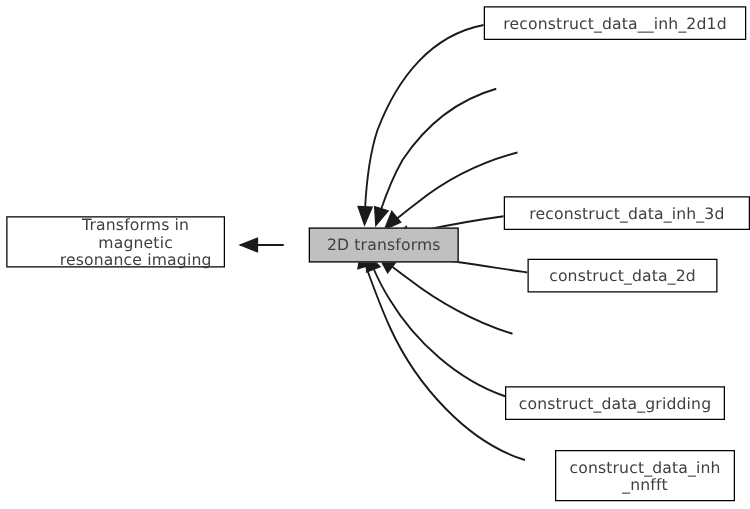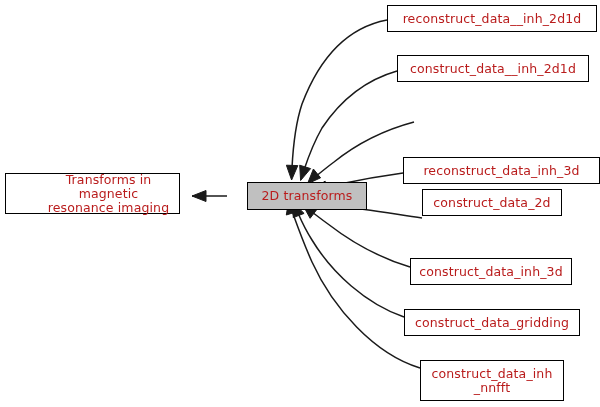--- a/index.html
+++ b/index.html
@@ -22,21 +22,21 @@
     top: 0;
     width: 600px;
     height: 407px;
     pointer-events: none;
   }
   .node {
     position: absolute;
     box-sizing: border-box;
     border: 1px solid #000000;
     background: #ffffff;
-    color: #b91c1c;
+    color: #404040;
     display: flex;
     align-items: center;
     justify-content: center;
     text-align: center;
     font-size: 12.5px;
     line-height: 1.12;
     letter-spacing: 0.01em;
     white-space: pre-line;
     z-index: 2;
   }
@@ -107,33 +107,27 @@
 resonance imaging</span>
   </div>
 
   <div class="node center" id="node-center" style="left: 227px; top: 182px; width: 120px; height: 28px; background: rgb(192, 192, 192); margin-left: 20px;">
     <span class="node-label">2D transforms</span>
   </div>
 
   <div class="node" id="caller-0" style="left: 387px; top: 5px; width: 210px; height: 27px; background: rgb(255, 255, 255);">
     <span class="node-label">reconstruct_data__inh_2d1d</span>
   </div>
-  <div class="node" id="caller-1" style="left: 397px; top: 55px; width: 192px; height: 27px; background: rgb(255, 255, 255);">
-    <span class="node-label">construct_data__inh_2d1d</span>
-  </div>
   <div class="node" id="caller-3" style="left: 403px; top: 157px; width: 197px; height: 27px; background: rgb(255, 255, 255);">
     <span class="node-label">reconstruct_data_inh_3d</span>
   </div>
-  <div class="node" id="caller-4" style="left: 422px; top: 189px; width: 140px; height: 27px; background: rgb(255, 255, 255);">
+  <div class="node" id="caller-4" style="left: 422px; top: 207px; width: 152px; height: 27px; background: rgb(255, 255, 255);">
     <span class="node-label">construct_data_2d</span>
-  </div>
-  <div class="node" id="caller-5" style="left: 410px; top: 258px; width: 162px; height: 27px; background: rgb(255, 255, 255);">
-    <span class="node-label">construct_data_inh_3d</span>
   </div>
   <div class="node" id="caller-6" style="left: 404px; top: 309px; width: 176px; height: 27px; background: rgb(255, 255, 255); text-align: center;">
     <span class="node-label">construct_data_gridding</span>
   </div>
-  <div class="node" id="caller-7" style="left: 420px; top: 360px; width: 144px; height: 41px; background: rgb(255, 255, 255);">
+  <div class="node" id="caller-7" style="left: 444px; top: 360px; width: 144px; height: 41px; background: rgb(255, 255, 255);">
     <span class="node-label">construct_data_inh
 _nnfft</span>
   </div>
 
 </div>
 
 </body></html>

